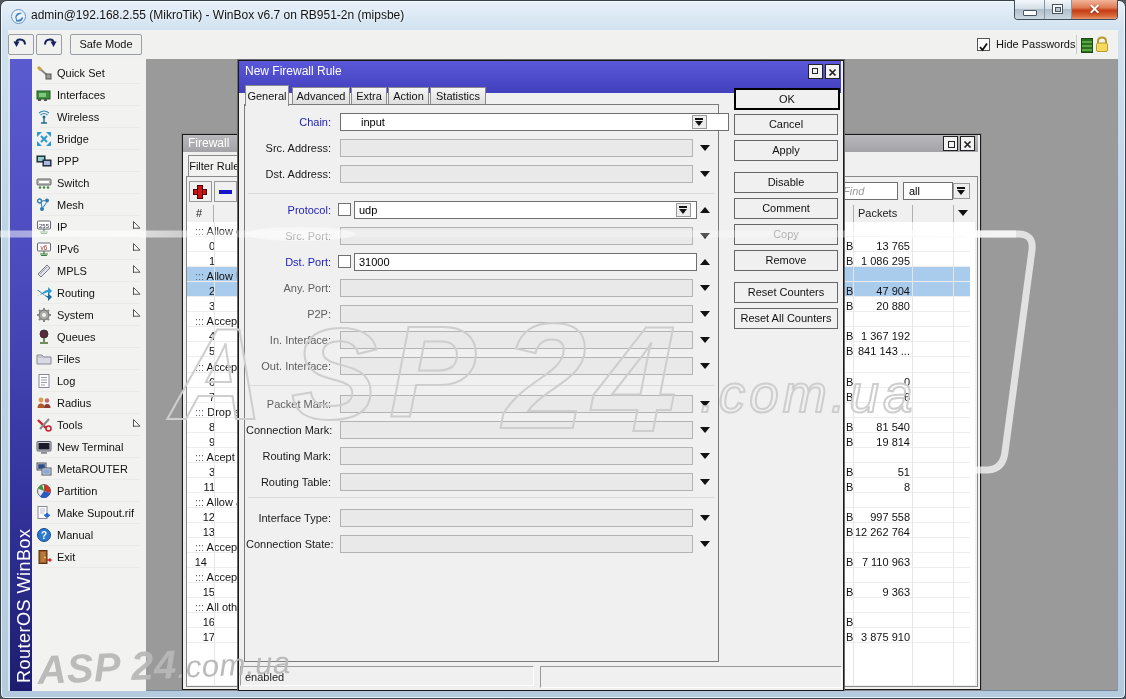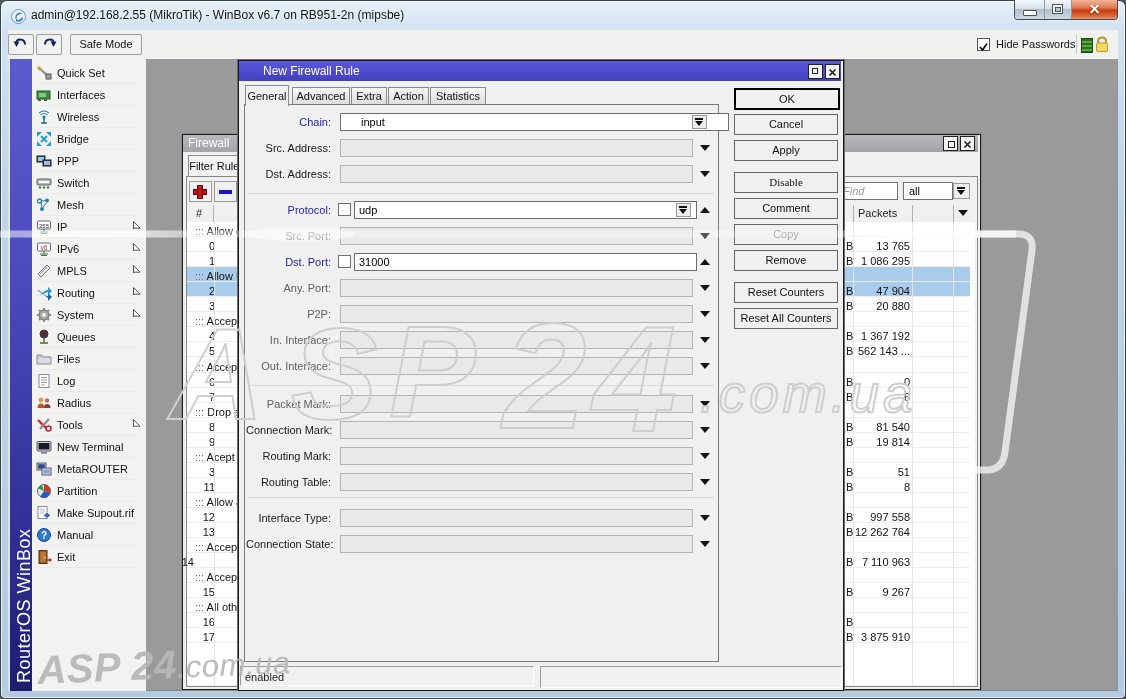--- a/index.html
+++ b/index.html
@@ -362,21 +362,21 @@
 <div class="row" style="left:774px;top:241.2px;width:128px;text-align:right">20 880</div>
 <div class="a" style="left:179px;top:267.4px;width:783px;height:1px;background:#ededed"></div>
 <div class="row" style="left:187px;top:256.3px"><span style="color:#667">:::</span> Accept to estab...</div>
 <div class="a" style="left:179px;top:282.4px;width:783px;height:1px;background:#ededed"></div>
 <div class="row" style="left:179px;top:271.4px;width:28px;text-align:right">4</div>
 <div class="row" style="left:838px;top:271.4px;width:10px">B</div>
 <div class="row" style="left:774px;top:271.4px;width:128px;text-align:right">1 367 192</div>
 <div class="a" style="left:179px;top:297.4px;width:783px;height:1px;background:#ededed"></div>
 <div class="row" style="left:179px;top:286.4px;width:28px;text-align:right">5</div>
 <div class="row" style="left:838px;top:286.4px;width:10px">B</div>
-<div class="row" style="left:774px;top:286.4px;width:128px;text-align:right">562 143 ...</div>
+<div class="row" style="left:774px;top:286.4px;width:128px;text-align:right">841 143 ...</div>
 <div class="a" style="left:179px;top:312.5px;width:783px;height:1px;background:#ededed"></div>
 <div class="row" style="left:187px;top:301.5px"><span style="color:#667">:::</span> Accept from 10...</div>
 <div class="a" style="left:179px;top:327.6px;width:783px;height:1px;background:#ededed"></div>
 <div class="row" style="left:179px;top:316.5px;width:28px;text-align:right">6</div>
 <div class="row" style="left:838px;top:316.5px;width:10px">B</div>
 <div class="row" style="left:774px;top:316.5px;width:128px;text-align:right">0</div>
 <div class="a" style="left:179px;top:342.6px;width:783px;height:1px;background:#ededed"></div>
 <div class="row" style="left:179px;top:331.6px;width:28px;text-align:right">7</div>
 <div class="row" style="left:838px;top:331.6px;width:10px">B</div>
 <div class="row" style="left:774px;top:331.6px;width:128px;text-align:right">6</div>
@@ -406,45 +406,45 @@
 <div class="row" style="left:179px;top:451.9px;width:28px;text-align:right">12</div>
 <div class="row" style="left:838px;top:451.9px;width:10px">B</div>
 <div class="row" style="left:774px;top:451.9px;width:128px;text-align:right">997 558</div>
 <div class="a" style="left:179px;top:478.1px;width:783px;height:1px;background:#ededed"></div>
 <div class="row" style="left:179px;top:467.0px;width:28px;text-align:right">13</div>
 <div class="row" style="left:838px;top:467.0px;width:10px">B</div>
 <div class="row" style="left:774px;top:467.0px;width:128px;text-align:right">12 262 764</div>
 <div class="a" style="left:179px;top:493.1px;width:783px;height:1px;background:#ededed"></div>
 <div class="row" style="left:187px;top:482.1px"><span style="color:#667">:::</span> Accept in inter...</div>
 <div class="a" style="left:179px;top:508.2px;width:783px;height:1px;background:#ededed"></div>
-<div class="row" style="left:166px;top:497.1px;width:20px;text-align:right">14</div>
+<div class="row" style="left:179px;top:497.1px;width:20px;text-align:right">14</div>
 <div class="row" style="left:838px;top:497.1px;width:10px">B</div>
 <div class="row" style="left:774px;top:497.1px;width:128px;text-align:right">7 110 963</div>
 <div class="a" style="left:179px;top:523.2px;width:783px;height:1px;background:#ededed"></div>
 <div class="row" style="left:187px;top:512.2px"><span style="color:#667">:::</span> Accept out int...</div>
 <div class="a" style="left:179px;top:538.2px;width:783px;height:1px;background:#ededed"></div>
 <div class="row" style="left:179px;top:527.2px;width:28px;text-align:right">15</div>
 <div class="row" style="left:838px;top:527.2px;width:10px">B</div>
-<div class="row" style="left:774px;top:527.2px;width:128px;text-align:right">9 267</div>
+<div class="row" style="left:774px;top:527.2px;width:128px;text-align:right">9 363</div>
 <div class="a" style="left:179px;top:553.3px;width:783px;height:1px;background:#ededed"></div>
 <div class="row" style="left:187px;top:542.2px"><span style="color:#667">:::</span> All other drop</div>
 <div class="a" style="left:179px;top:568.3px;width:783px;height:1px;background:#ededed"></div>
 <div class="row" style="left:179px;top:557.3px;width:28px;text-align:right">16</div>
 <div class="row" style="left:838px;top:557.3px;width:10px">B</div>
 <div class="row" style="left:774px;top:557.3px;width:128px;text-align:left">471 220</div>
 <div class="a" style="left:179px;top:583.4px;width:783px;height:1px;background:#ededed"></div>
 <div class="row" style="left:179px;top:572.4px;width:28px;text-align:right">17</div>
 <div class="row" style="left:838px;top:572.4px;width:10px">B</div>
 <div class="row" style="left:774px;top:572.4px;width:128px;text-align:right">3 875 910</div>
 <div class="a" style="left:206px;top:163px;width:1px;height:463px;background:#e6e6e6"></div>
 <div class="a" style="left:845px;top:163px;width:1px;height:463px;background:#e6e6e6"></div>
 <div class="a" style="left:904px;top:163px;width:1px;height:463px;background:#e6e6e6"></div>
 <div class="a" style="left:945px;top:163px;width:1px;height:463px;background:#e6e6e6"></div>
 <div class="a" style="left:230px;top:1px;width:604px;height:629px;background:#f0f0f0;border:1px solid #1a1a1a;box-shadow:0 0 0 1px #6a6a6a"></div>
-<div class="a" style="left:231px;top:2px;width:602px;height:20px;background:linear-gradient(180deg,#5a58d8,#4240bd);font-size:12px;color:#fff;line-height:20px;padding-left:24px;box-sizing:border-box">New Firewall Rule</div>
+<div class="a" style="left:231px;top:2px;width:602px;height:32px;background:linear-gradient(180deg,#5a58d8,#4240bd);font-size:12px;color:#fff;line-height:20px;padding-left:6px;box-sizing:border-box">New Firewall Rule</div>
 <div class="a" style="left:800px;top:5px;width:13px;height:13px;background:#f2f2f2;border:1px solid #222">
       <div style="position:absolute;left:3px;top:3px;width:4px;height:4px;border:1.2px solid #222"></div>
     </div>
 <div class="a" style="left:817px;top:5px;width:13px;height:13px;background:#f2f2f2;border:1px solid #222"><svg width="13" height="13" viewBox="0 0 13 13">
         <path d="M3.5 3.5 L9.5 9.5 M9.5 3.5 L3.5 9.5" stroke="#222" stroke-width="1.7"></path>
       </svg></div>
 <div class="tab" style="left:237px;top:26px;width:42px;height:20px;background:#f0f0f0;line-height:20px;z-index:3">General</div>
 <div class="tab" style="left:284px;top:28px;width:56px;height:16px;line-height:16px">Advanced</div>
 <div class="tab" style="left:343px;top:28px;width:34px;height:16px;line-height:16px">Extra</div>
 <div class="tab" style="left:380px;top:28px;width:39px;height:16px;line-height:16px">Action</div>
@@ -506,21 +506,21 @@
 <div class="a" style="left:240px;top:438px;width:466px;height:1px;background:#dadada;z-index:4"></div>
 <div class="lbl" style="left:238px;top:450px;width:85px;color:#1a1a1a;z-index:4">Interface Type:</div>
 <div class="dfld" style="left:332px;top:450px;width:351px;z-index:4"></div>
 <div class="dn" style="left:692px;top:456px;z-index:4"></div>
 <div class="lbl" style="left:238px;top:476px;width:85px;color:#1a1a1a;z-index:4">Connection State:</div>
 <div class="dfld" style="left:332px;top:476px;width:351px;z-index:4"></div>
 <div class="dn" style="left:692px;top:482px;z-index:4"></div>
 <div class="btn" style="left:726px;top:29px;width:102px;color:#111;border:2px solid #000;height:18px;line-height:18px">OK</div>
 <div class="btn" style="left:726px;top:55px;width:102px;color:#111;">Cancel</div>
 <div class="btn" style="left:726px;top:81px;width:102px;color:#111;">Apply</div>
-<div class="btn" style="left:726px;top:113px;width:102px;color:#111;font-family:Liberation Serif, serif;">Disable</div>
+<div class="btn" style="left:726px;top:113px;width:102px;color:#111;">Disable</div>
 <div class="btn" style="left:726px;top:139px;width:102px;color:#111;">Comment</div>
 <div class="btn" style="left:726px;top:165px;width:102px;color:#9a9a9a;">Copy</div>
 <div class="btn" style="left:726px;top:191px;width:102px;color:#111;">Remove</div>
 <div class="btn" style="left:726px;top:223px;width:102px;color:#111;">Reset Counters</div>
 <div class="btn" style="left:726px;top:249px;width:102px;color:#111;">Reset All Counters</div>
 <div class="a" style="left:232px;top:607px;width:294px;height:20px;border:1px solid;border-color:#9a9a9a #fff #fff #9a9a9a;background:#f0f0f0;font-size:11px;line-height:20px;padding-left:4px;box-sizing:border-box;color:#222">enabled</div>
 <div class="a" style="left:532px;top:607px;width:300px;height:20px;border:1px solid;border-color:#9a9a9a #fff #fff #9a9a9a;background:#f0f0f0"></div>
 </div>
 <svg class="a" style="left:0;top:0;pointer-events:none;z-index:50" width="1126" height="699" viewBox="0 0 1126 699">
 <defs>

